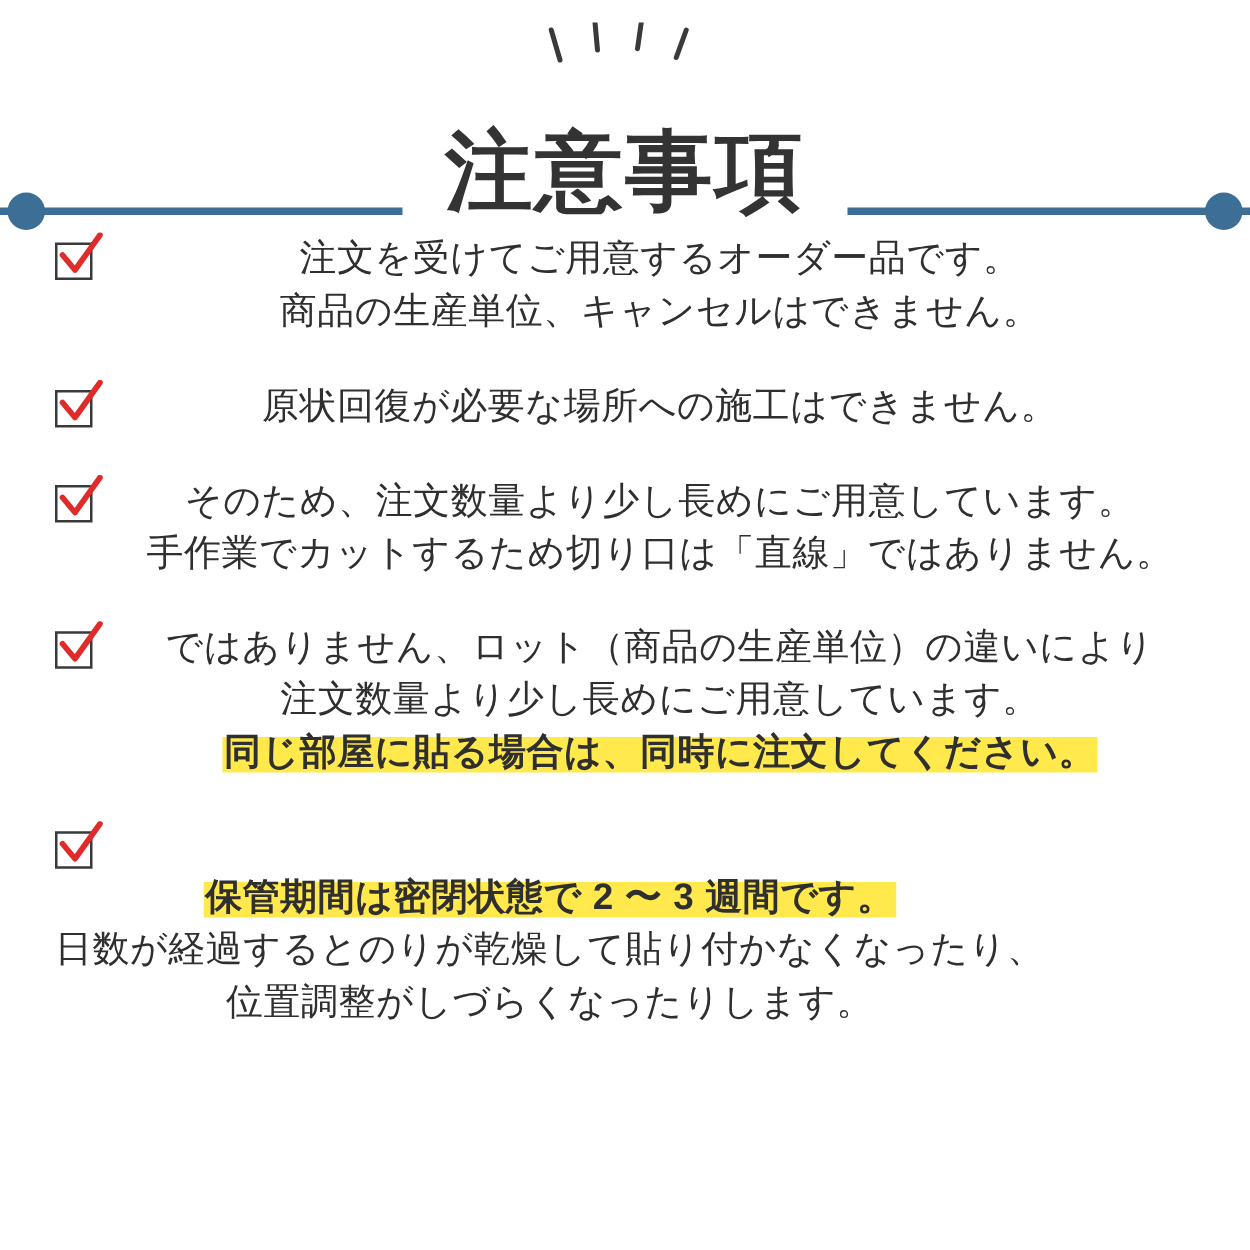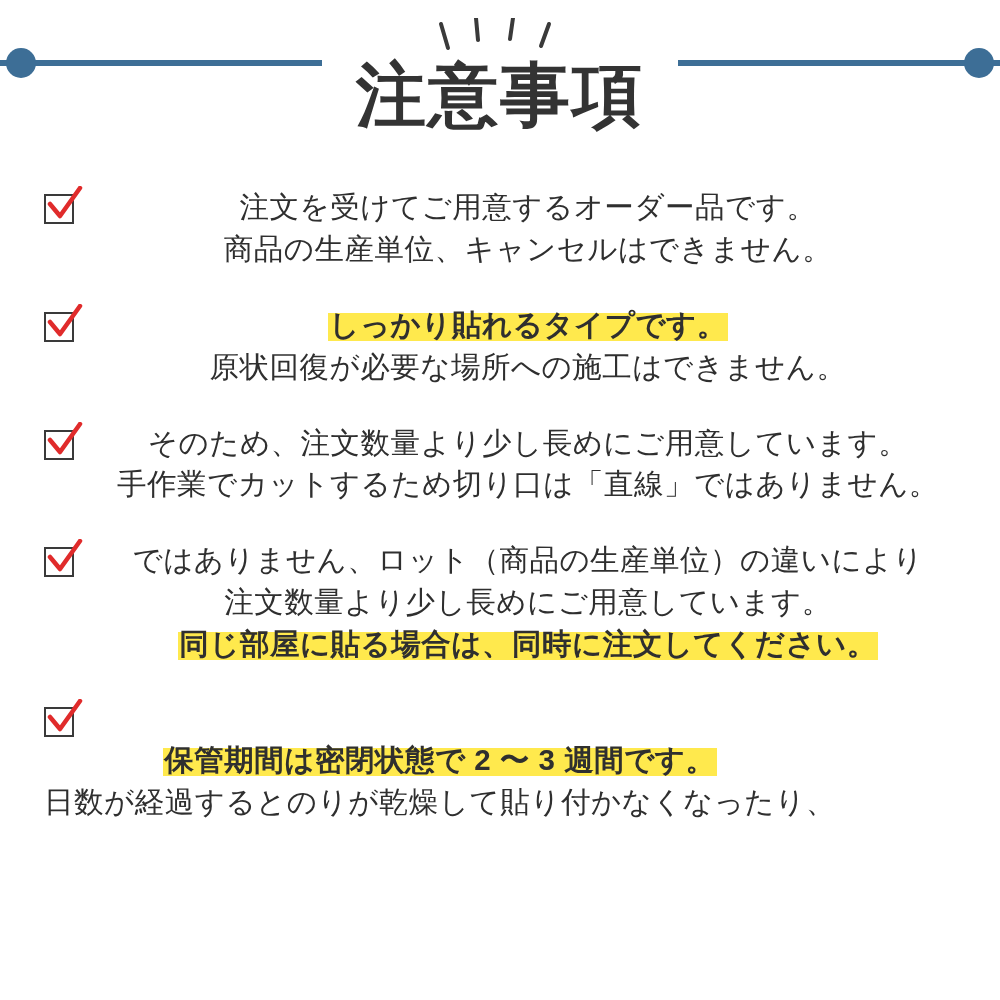--- a/index.html
+++ b/index.html
@@ -32,26 +32,26 @@
     position: absolute;
     top: 18px;
     left: 0;
     width: 1000px;
     height: 50px;
     pointer-events: none;
   }
 
   .title-row {
     position: absolute;
-    top: 60px;
+    top: 72px;
     left: 0;
     width: 1000px;
     height: 100px;
     display: flex;
-    align-items: flex-start;
+    align-items: flex-end;
     justify-content: center;
   }
 
   .rule {
     flex: 1 1 auto;
     height: 6px;
     background: #3d6e96;
     position: relative;
   }
   .rule .dot {
@@ -182,21 +182,20 @@
     </div>
 
     <div class="item">
       <div class="checkbox">
         <span class="box"></span>
         <svg viewBox="0 0 42 42">
             <path d="M8 18 L18 30 L38 2" fill="none" stroke="#e02b2b" stroke-width="4.5" stroke-linecap="round" stroke-linejoin="round"></path>
           </svg>
       </div>
       <div class="lines">
-        <div class="line bold"><span class="hl">しっかり貼れるタイプです。</span></div>
         <div class="line">原状回復が必要な場所への施工はできません。</div>
       </div>
     </div>
 
     <div class="item">
       <div class="checkbox">
         <span class="box"></span>
         <svg viewBox="0 0 42 42">
             <path d="M8 18 L18 30 L38 2" fill="none" stroke="#e02b2b" stroke-width="4.5" stroke-linecap="round" stroke-linejoin="round"></path>
           </svg>
@@ -224,17 +223,18 @@
     <div class="item">
       <div class="checkbox">
         <span class="box"></span>
         <svg viewBox="0 0 42 42">
             <path d="M8 18 L18 30 L38 2" fill="none" stroke="#e02b2b" stroke-width="4.5" stroke-linecap="round" stroke-linejoin="round"></path>
           </svg>
       </div>
       <div class="lines">
         <div class="line bold"><span class="hl">保管期間は密閉状態で 2 〜 3 週間です。</span></div>
         <div class="line">日数が経過するとのりが乾燥して貼り付かなくなったり、</div>
+        <div class="line">位置調整がしづらくなったりします。</div>
       </div>
     </div>
 
   </div>
 </div>
 
 </body></html>

